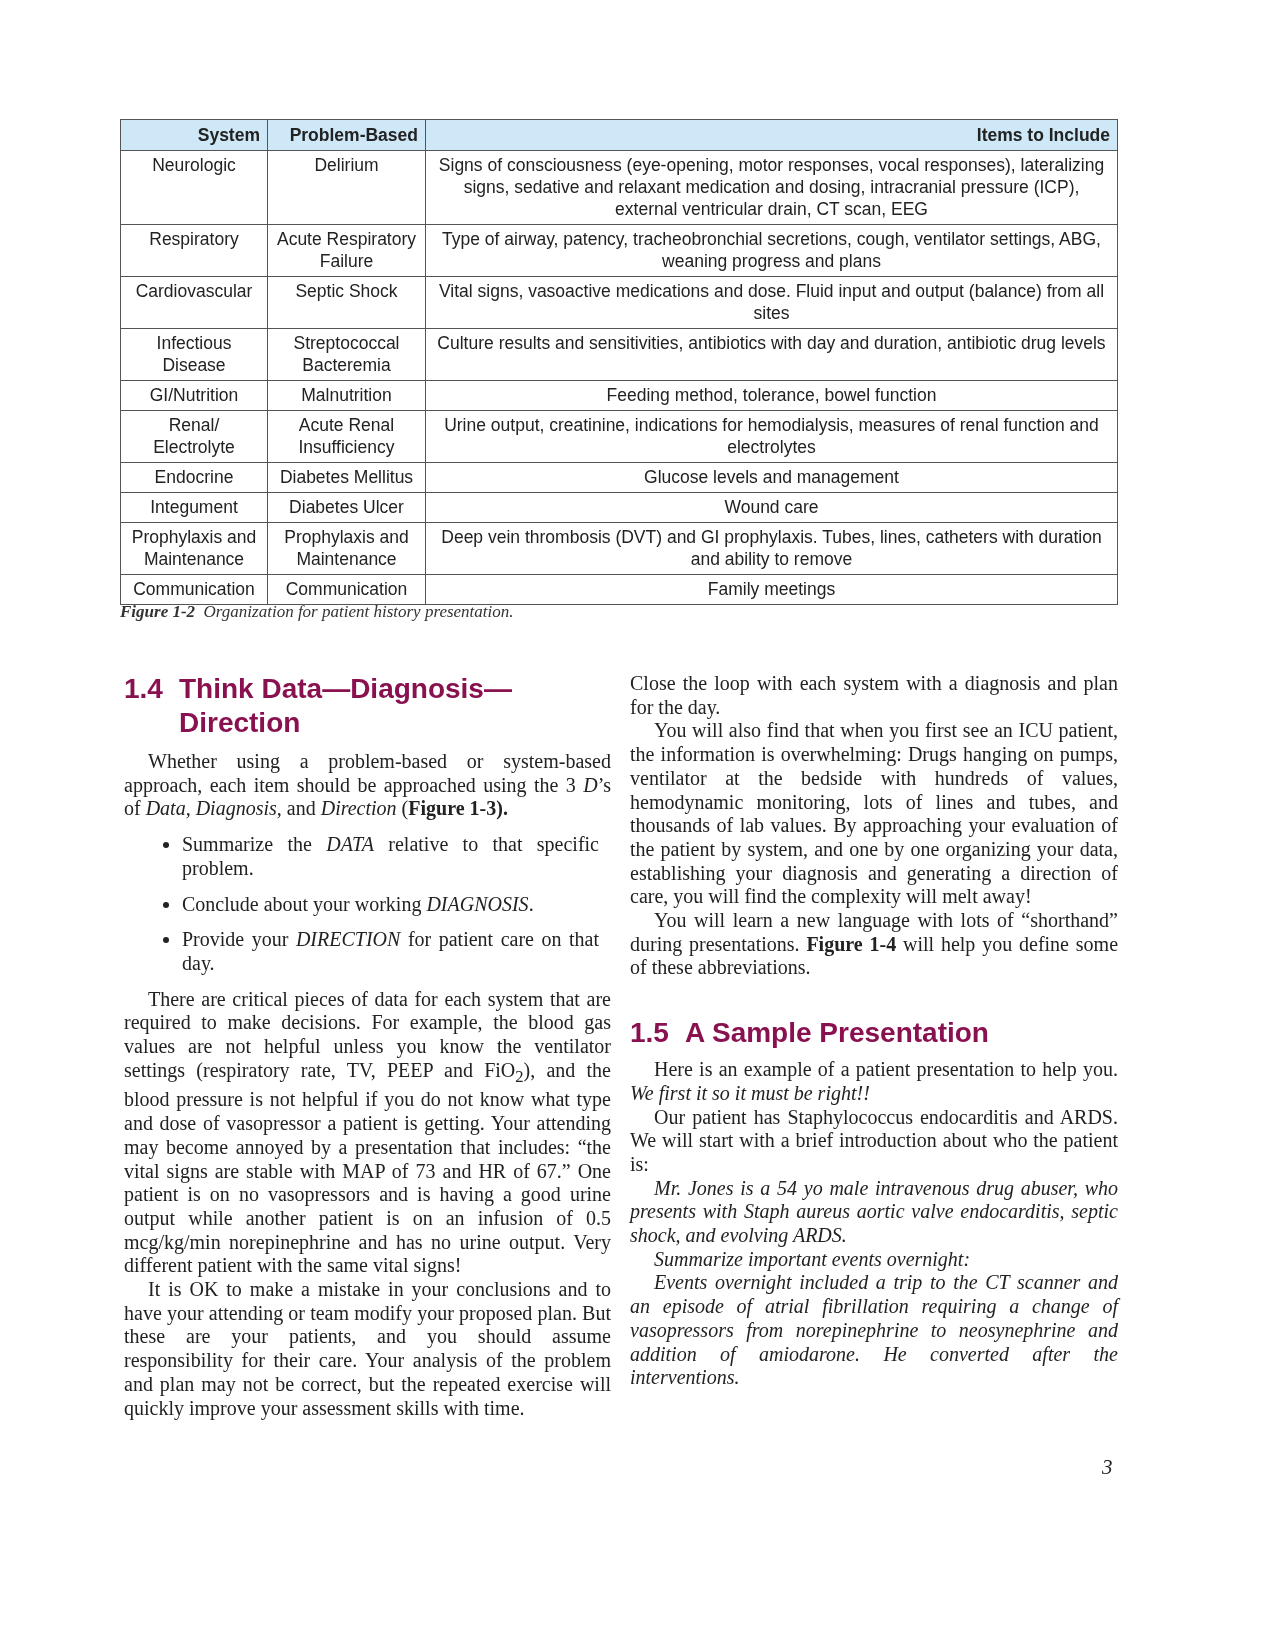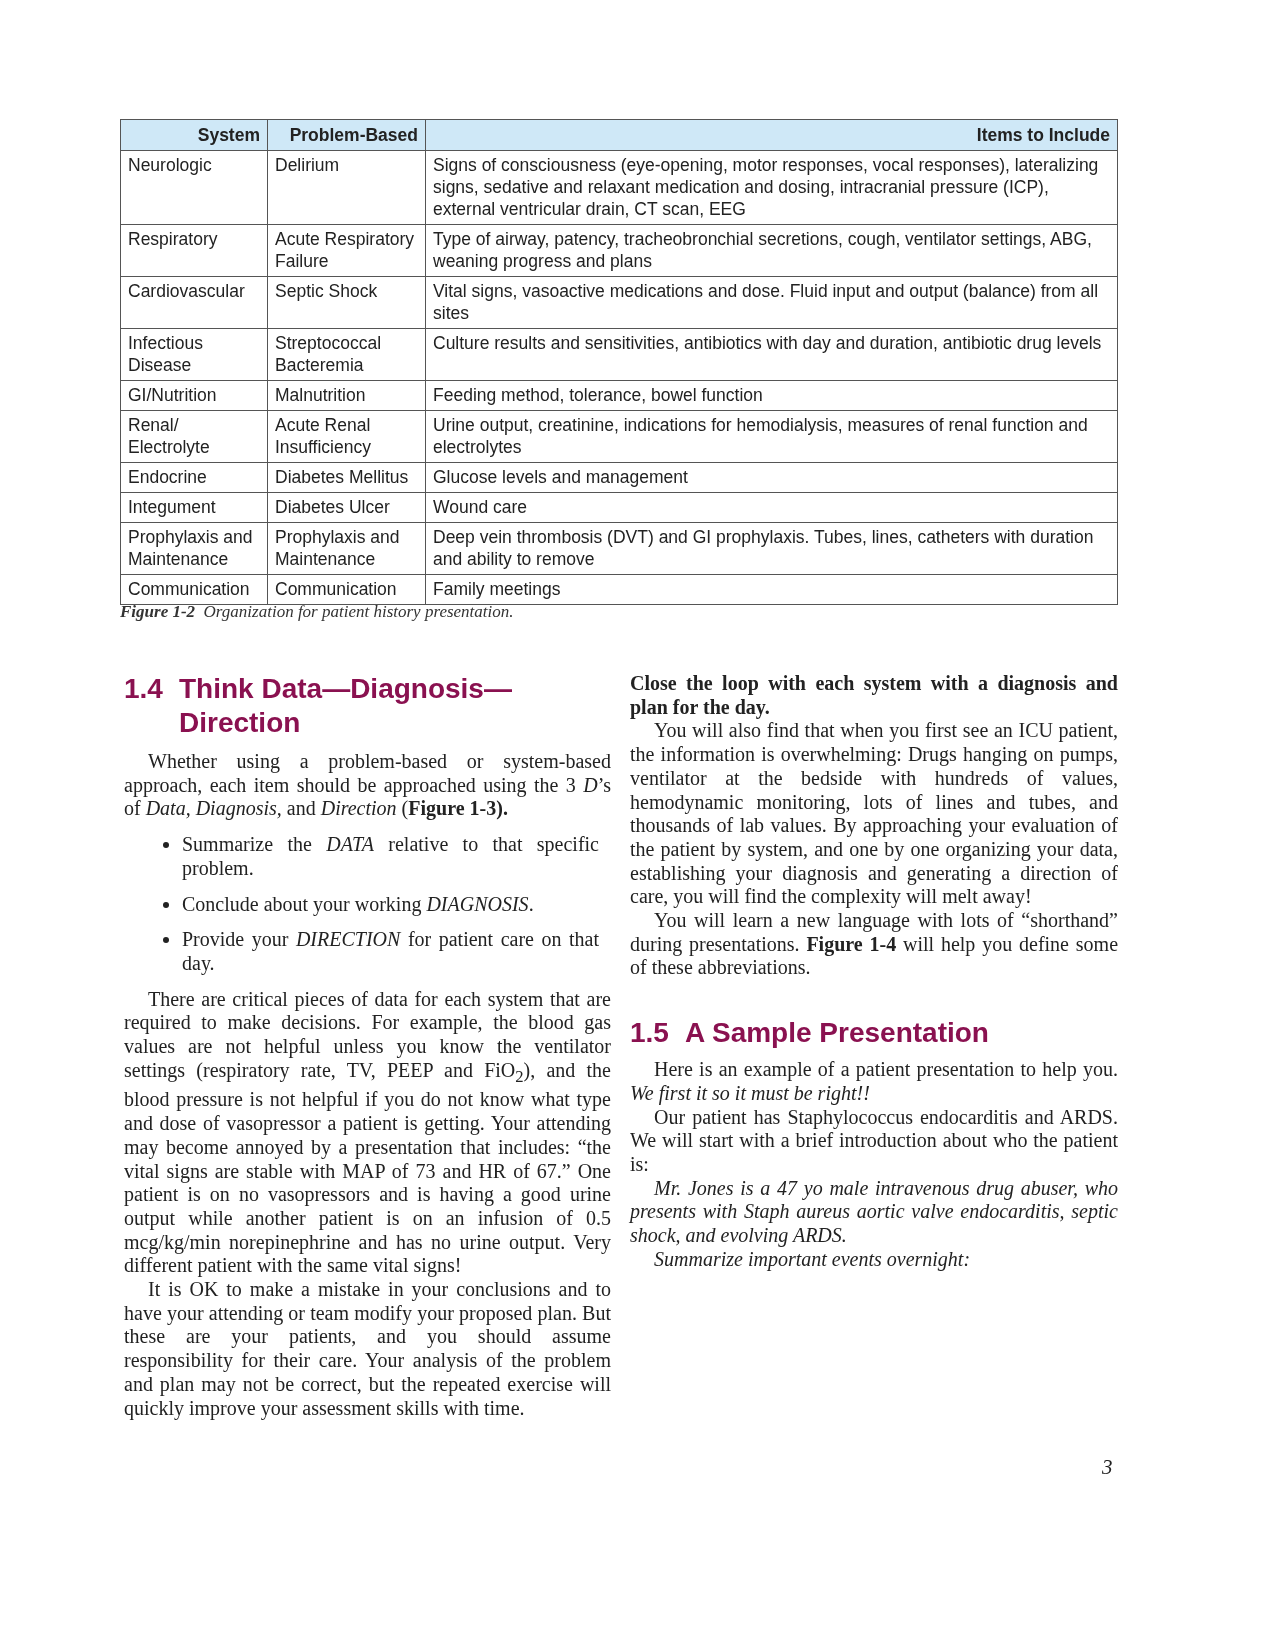--- a/index.html
+++ b/index.html
@@ -1,35 +1,35 @@
 <!DOCTYPE html>
 <html><head>
 <meta charset="utf-8">
 <style>
   html, body { margin:0; padding:0; background:#ffffff; }
   body { width:1276px; height:1651px; position:relative; overflow:hidden; color:#222; }
   .tbl { position:absolute; left:120px; top:119px; width:998px; border-collapse:collapse;
          font-family:"Liberation Sans", sans-serif; font-size:17.5px; line-height:22px; color:#222; }
   .tbl th { background:#cfe8f7; font-weight:bold; text-align:right; border:1.5px solid #555;
             padding:2px 7px; height:26px; }
-  .tbl td { border:1.5px solid #555; padding:3px 7px 4px 7px; vertical-align:top; }
+  .tbl td { border:1.5px solid #555; padding:3px 7px 4px 7px; vertical-align:top;text-align:center; }
   .tbl col.c1 { width:147px; } .tbl col.c2 { width:158px; }
   .caption { position:absolute; left:120px; top:602px; font-family:"Liberation Serif", serif;
              font-size:17px; font-style:italic; color:#333; }
   .caption b { font-style:italic; }
   .col { position:absolute; font-family:"Liberation Serif", serif; font-size:20px; line-height:23.7px;
          text-align:justify; color:#222; }
   .left { left:124px; top:672px; width:487px; }
   .right { left:630px; top:672px; width:488px; }
   h2 { font-family:"Liberation Sans", sans-serif; color:#8a1150; font-weight:bold; font-size:28px;
        line-height:34px; margin:0; position:relative; }
   h2 .num { display:inline-block; width:55px; }
   h2 .cont { padding-left:55px; display:block; }
   p { margin:0; text-indent:24px; }
-  p.noind { text-indent:0;font-weight:bold; }
+  p.noind { text-indent:0; }
   ul { margin:10px 0 10px 24px; padding:0 0 0 22px; }
   ul li { margin:12px; }
   .pagenum { position:absolute; left:1102px; top:1455px; font-family:"Liberation Serif", serif;
              font-style:italic; font-size:21px; color:#222; }
   i.it { font-style:italic; }
 </style>
 </head>
 <body>
 
 <table class="tbl">
@@ -121,17 +121,18 @@
 
 <div class="col right">
   <p class="noind">Close the loop with each system with a diagnosis and plan for the day.</p>
   <p>You will also find that when you first see an ICU patient, the information is overwhelming: Drugs hanging on pumps, ventilator at the bedside with hundreds of values, hemodynamic monitoring, lots of lines and tubes, and thousands of lab values. By approaching your evaluation of the patient by system, and one by one organizing your data, establishing your diagnosis and generating a direction of care, you will find the complexity will melt away!</p>
   <p><span>You will learn a new language with lots of “shorthand” during presentations. </span><b>Figure 1-4</b><span> will help you define some of these abbreviations.</span></p>
   <div style="height:36px"></div>
   <h2><span class="num">1.5</span><span>A Sample Presentation</span></h2>
   <div style="height:8px"></div>
   <p><span>Here is an example of a patient presentation to help you. </span><i>We first it so it must be right!!</i></p>
   <p>Our patient has Staphylococcus endocarditis and ARDS. We will start with a brief introduction about who the patient is:</p>
-  <p><i>Mr. Jones is a 47 yo male intravenous drug abuser, who presents with Staph aureus aortic valve endocarditis, septic shock, and evolving ARDS.</i></p>
+  <p><i>Mr. Jones is a 54 yo male intravenous drug abuser, who presents with Staph aureus aortic valve endocarditis, septic shock, and evolving ARDS.</i></p>
   <p><i>Summarize important events overnight:</i></p>
+  <p><i>Events overnight included a trip to the CT scanner and an episode of atrial fibrillation requiring a change of vasopressors from norepinephrine to neosynephrine and addition of amiodarone. He converted after the interventions.</i></p>
 </div>
 
 <div class="pagenum">3</div>
 
 </body></html>

